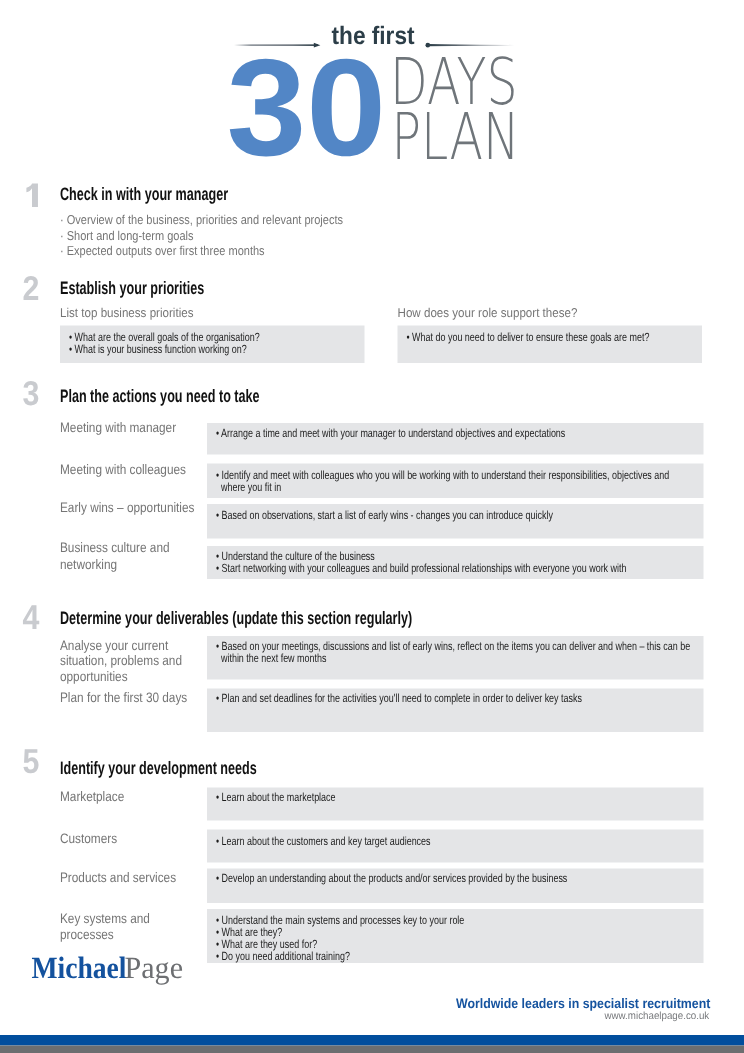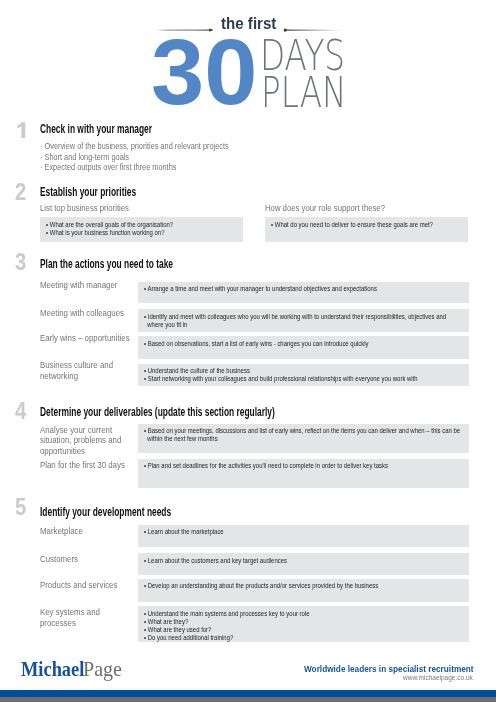--- a/index.html
+++ b/index.html
@@ -28,21 +28,21 @@
   .lbl{position:absolute;font-size:9.15px;color:#757575;line-height:10.4px;
        transform:scaleX(0.862);transform-origin:left top;}
   .box{position:absolute;background:#e4e5e7;}
   .boxtxt{position:absolute;font-size:7.9px;color:#1c1c1c;line-height:8.1px;
           transform:scaleX(0.756);transform-origin:left top;}
   .boxtxt div{white-space:nowrap;}
   .subhd{position:absolute;font-size:8.6px;color:#757575;line-height:10.5px;white-space:nowrap;
          transform:scaleX(0.90);transform-origin:left top;}
 
   
-  .logo{position:absolute;left:20.8px;top:659px;font-family:"Liberation Serif",serif;
+  .logo{position:absolute;left:20.8px;top:636px;font-family:"Liberation Serif",serif;
         font-size:20.6px;line-height:21px;white-space:nowrap;}
   .logo span{display:inline-block;transform-origin:left top;}
   .logo .m{color:#14529e;font-weight:bold;transform:scaleX(0.893);}
   .logo .p{color:#6d6f72;font-weight:normal;transform:scaleX(0.975);margin-left:-9.2px;}
   .tag{position:absolute;left:303.8px;top:663.8px;font-size:9.15px;font-weight:bold;color:#15539f;
        white-space:nowrap;line-height:10px;transform:scaleX(0.902);transform-origin:left top;}
   .url{position:absolute;left:403.2px;top:673.5px;font-size:7px;color:#77797c;
        white-space:nowrap;line-height:8px;transform:scaleX(0.93);transform-origin:left top;}
   .bar-blue{position:absolute;left:0;top:690px;width:496px;height:6.5px;background:#014e9d;}
   .bar-gray{position:absolute;left:0;top:696.5px;width:496px;height:5.5px;background:#6c6e70;}

